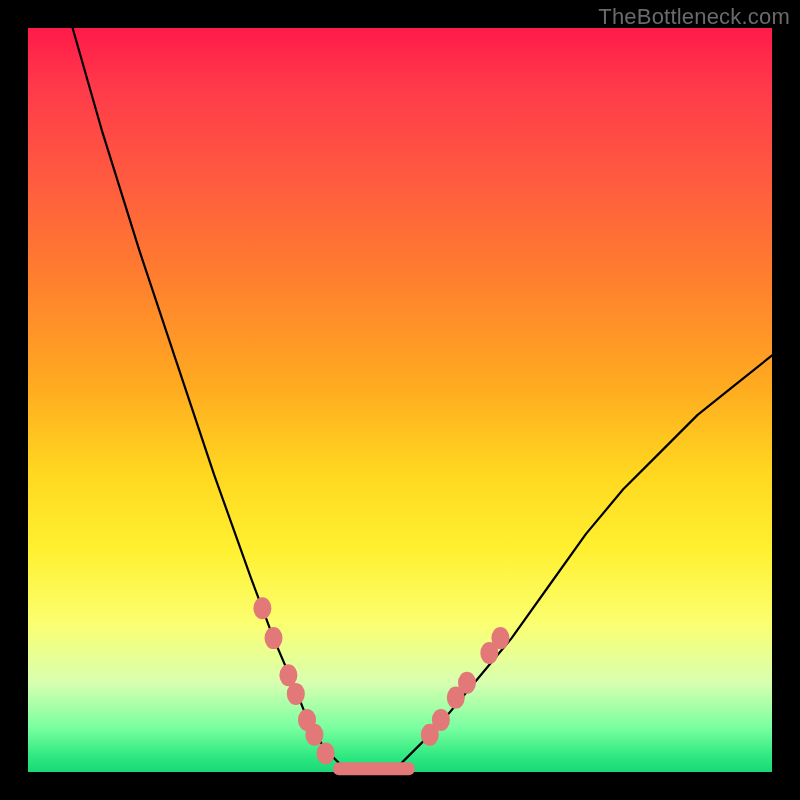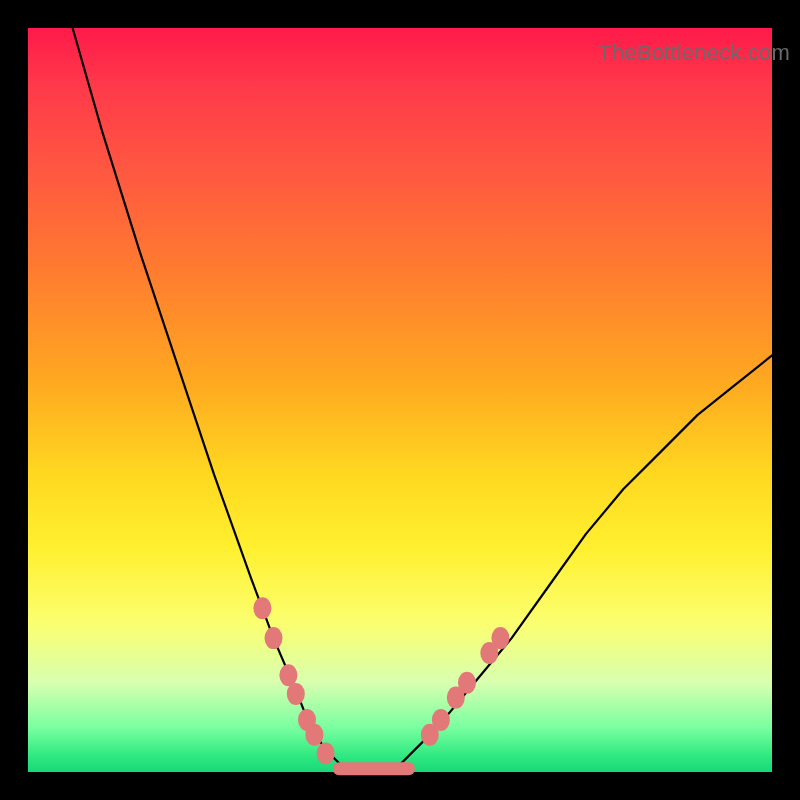--- a/index.html
+++ b/index.html
@@ -49,21 +49,20 @@
   }
   .watermark {
     position: absolute;
     top: 4px;
     right: 10px;
     color: #6a6a6a;
     font-size: 22px;
     font-weight: 400;
     letter-spacing: 0.2px;
     user-select: none;
-    margin-top: 36px;
   }
 </style>
 </head>
 <body>
 
 <div class="frame">
   <div class="plot-area">
     <svg class="curve" viewBox="0 0 744 744">
       <path d="M44.6 0.0 L74.4 104.2 L111.6 223.2 L148.8 334.8 L186.0 446.4 L223.2 550.6 L245.5 610.1 L267.8 662.2 L282.7 699.4 L297.6 721.7 L312.5 736.6 L327.4 744.0 L342.2 744.0 L357.1 744.0 L372.0 736.6 L409.2 699.4 L446.4 654.7 L483.6 610.1 L520.8 558.0 L558.0 505.9 L595.2 461.3 L632.4 424.1 L669.6 386.9 L706.8 357.1 L744.0 327.4" fill="none" stroke="#000000" stroke-width="2.2" stroke-linecap="round" stroke-linejoin="round"></path>
       <g>

